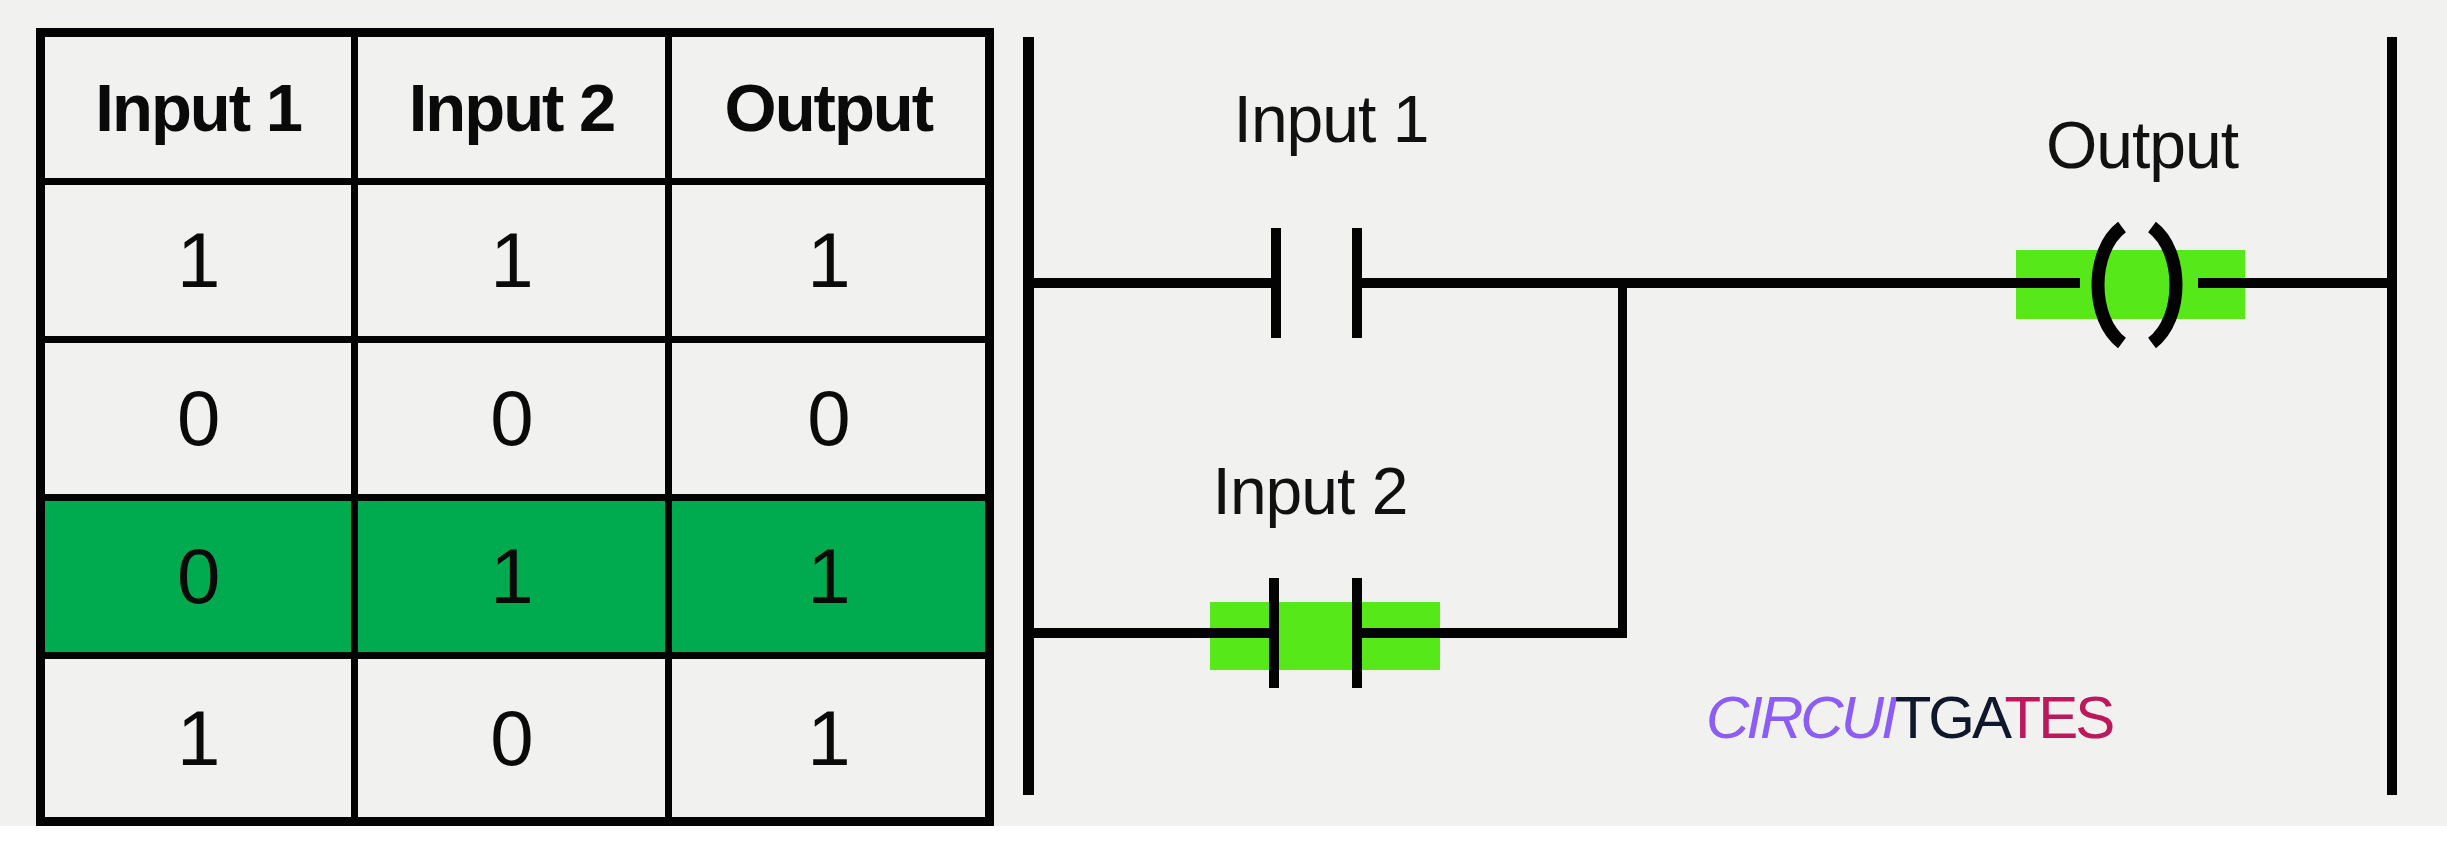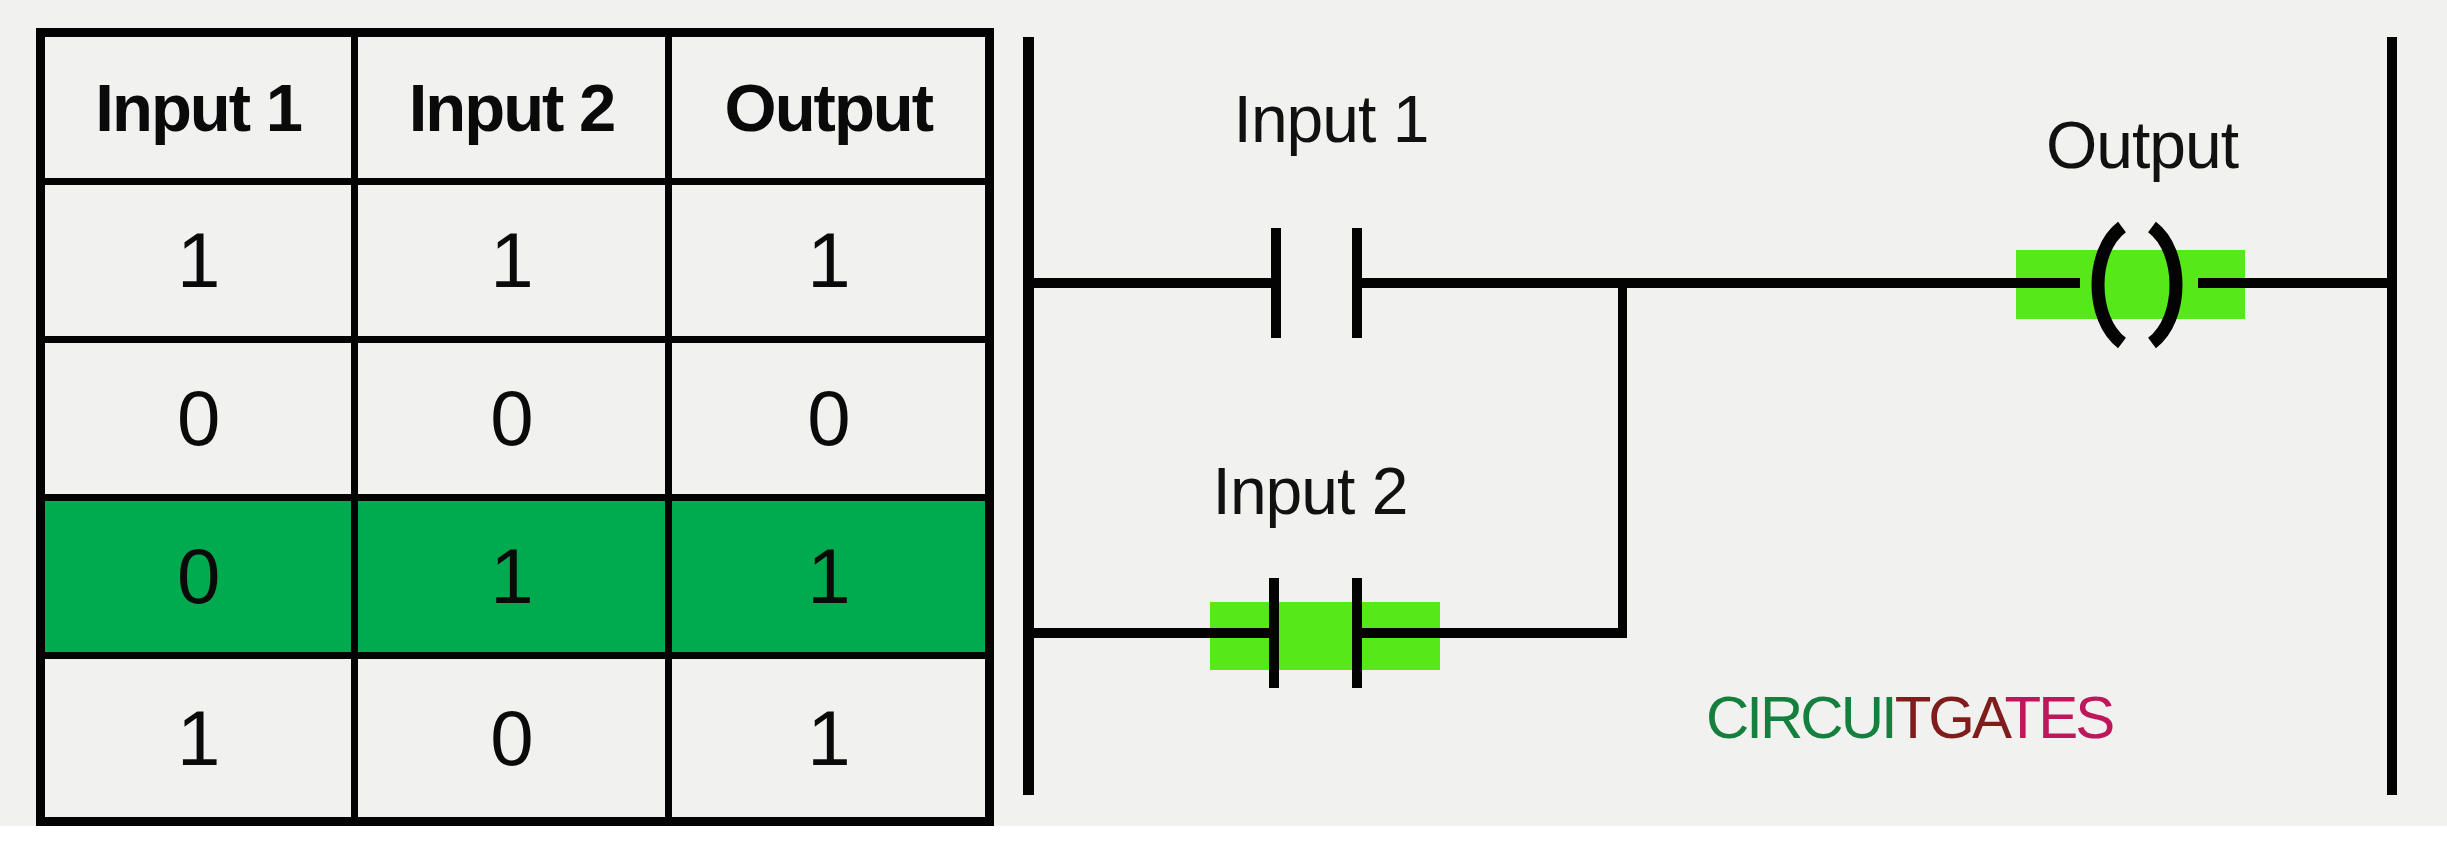--- a/index.html
+++ b/index.html
@@ -94,16 +94,16 @@
   <div class="lwire" style="left:1352px;top:578px;width:10px;height:110px;"></div>
 
   <div class="ladder-label" style="left:1967px;top:110px;">Output</div>
   <div class="hl-rect" style="left: 2016px; top: 250px; width: 229px; height: 69px; background-color: rgb(87, 232, 26);"></div>
   <svg class="coil" style="left:2072px;top:221px;" width="130" height="128" viewBox="0 0 130 128">
     <path d="M50,6 C18,30 18,98 50,122" fill="none" stroke="#030303" stroke-width="13"></path>
     <path d="M80,6 C112,30 112,98 80,122" fill="none" stroke="#030303" stroke-width="13"></path>
   </svg>
 
   <div class="watermark">
-    <span style="color: #15803d;">CIRCUI</span><span style="color: #7f1d1d;">TGA</span><span style="color: #be185d;">TES</span>
+    <span style="color: #8b5cf6; font-style: italic;">CIRCUI</span><span style="color: #0f172a;">TGA</span><span style="color: #be185d;">TES</span>
   </div>
 
 </div>
 
 </body></html>

